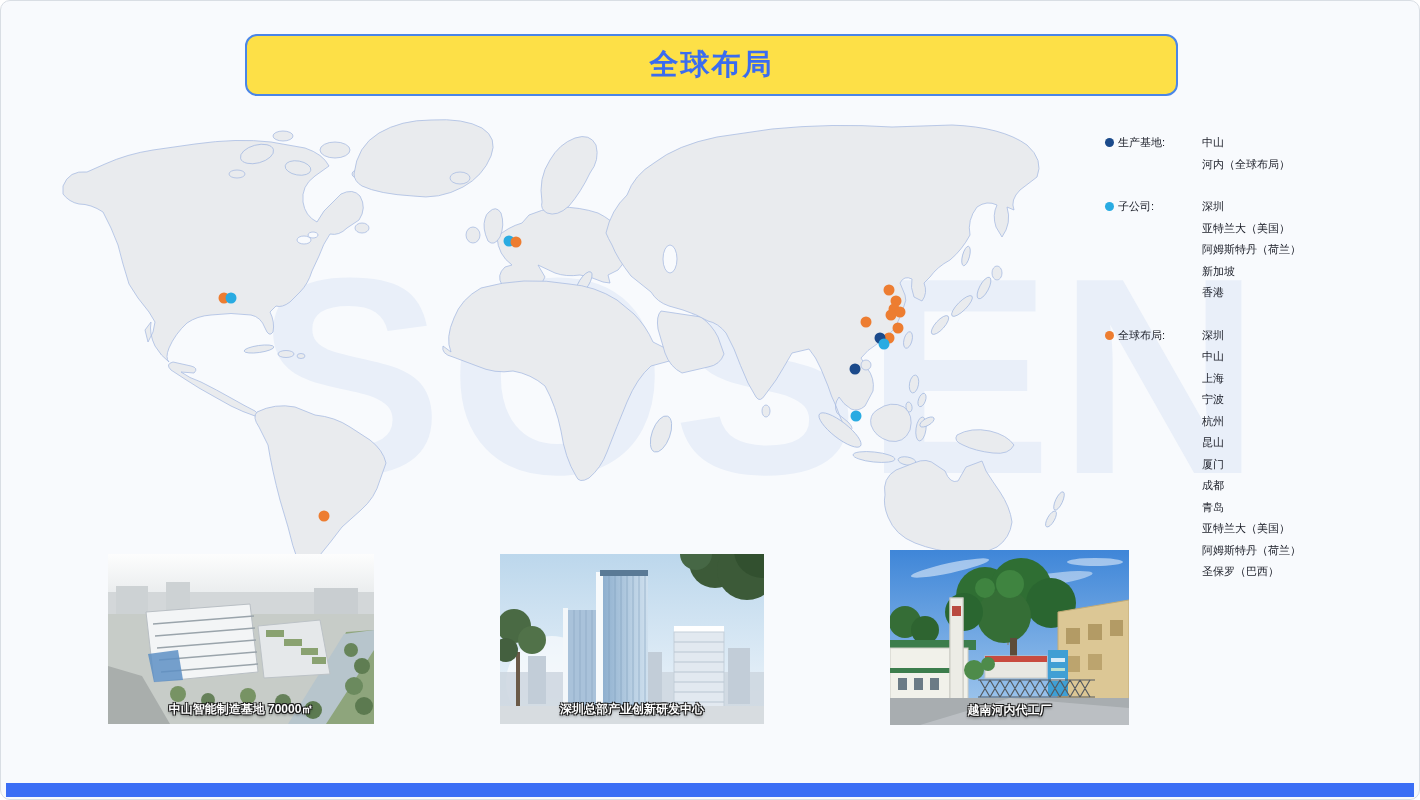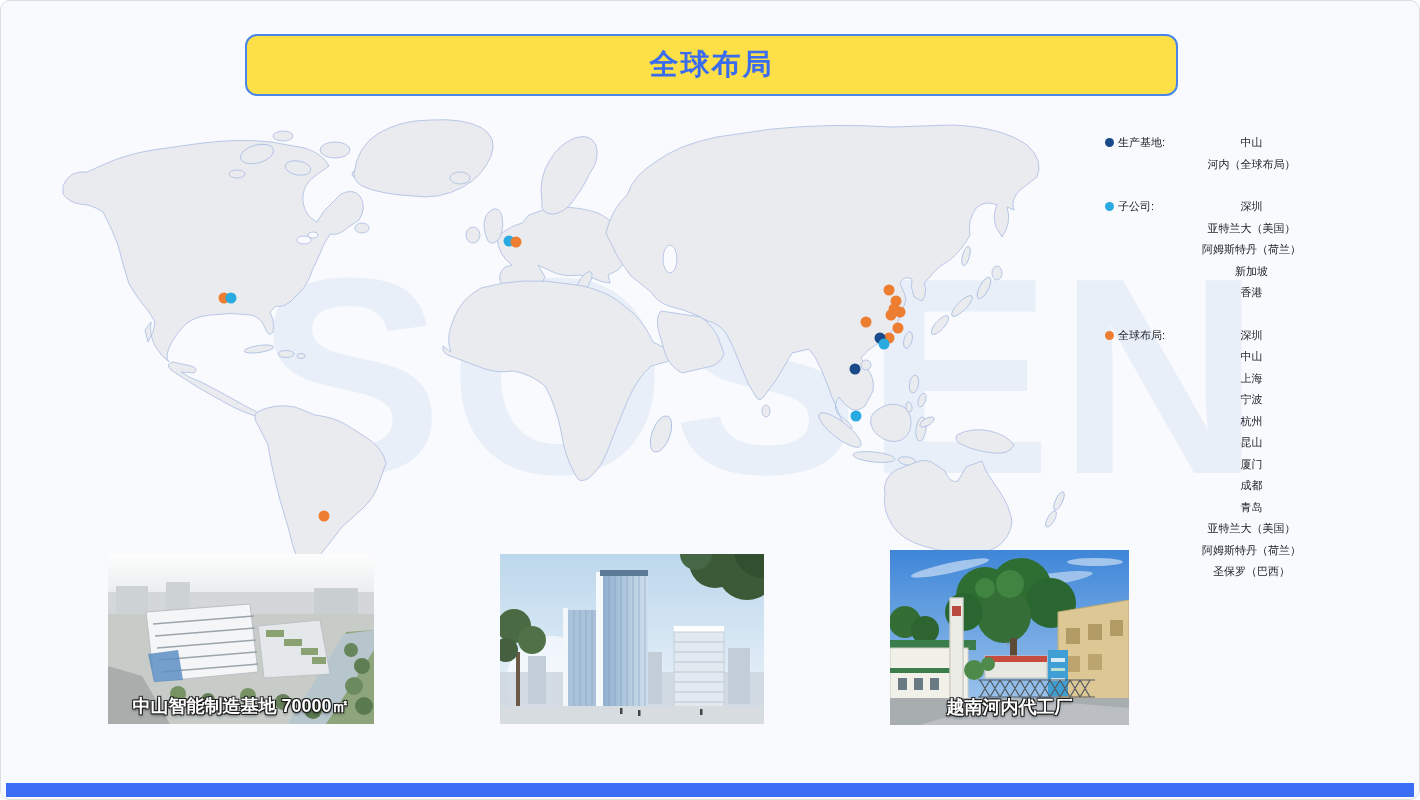--- a/index.html
+++ b/index.html
@@ -17,27 +17,27 @@
   .world{position:absolute;left:60px;top:115px;width:1070px;height:450px;z-index:1;}
   .world path,.world ellipse,.world circle{fill:#e9ebee;stroke:#a9bde2;stroke-width:0.8;}
   .world .water{fill:#f8fafd;stroke:#a9bde2;}
   .marker{position:absolute;width:11px;height:11px;border-radius:50%;transform:translate(-50%,-50%);z-index:2;}
 
   
   .legend{position:absolute;left:1104px;top:131px;z-index:5;font-size:11px;line-height:21.5px;color:#191c26;}
   .legend-group{display:flex;align-items:flex-start;margin-bottom:21px;}
   .legend-dot{flex:0 0 auto;width:9px;height:9px;border-radius:50%;margin-top:6px;}
   .legend-label{flex:0 0 auto;width:84px;margin-left:4px;font-weight:normal;}
-  .legend-values{flex:1;text-align:center;}
+  .legend-values{flex:1;}
   .legend-line{white-space:nowrap;}
 
   
   .photo{position:absolute;z-index:4;overflow:hidden;}
   .photo svg{position:absolute;inset:0;width:100%;height:100%;}
-  .photo-caption{position:absolute;left:0;right:0;bottom:6px;text-align:center;font-size:18px;font-weight:bold;color:#ffffff;z-index:2;
+  .photo-caption{position:absolute;left:0;right:0;bottom:6px;text-align:center;font-size:12px;font-weight:bold;color:#ffffff;z-index:2;
     text-shadow:-1px -1px 0 #1c1c1c,1px -1px 0 #1c1c1c,-1px 1px 0 #1c1c1c,1px 1px 0 #1c1c1c,0 2px 3px rgba(0,0,0,.55);}
   #photo-1{left:107px;top:553px;width:266px;height:170px;}
   #photo-2{left:499px;top:553px;width:264px;height:170px;}
   #photo-3{left:889px;top:549px;width:239px;height:175px;}
 
   
   .bottom-bar{position:absolute;left:5px;right:5px;bottom:2px;height:14px;background:#3b6ef5;z-index:6;}
 </style>
 </head>
 <body>
@@ -247,20 +247,21 @@
         <circle cx="196" cy="0" r="16" fill="#466745"></circle>
       <rect x="16" y="98" width="4" height="58" fill="#6b5a48"></rect>
       <circle cx="14" cy="72" r="17" fill="#4a6a44"></circle>
         <circle cx="32" cy="86" r="14" fill="#517249"></circle>
         <circle cx="6" cy="96" r="12" fill="#44603f"></circle>
       <rect y="152" width="264" height="18" fill="#d7dce0"></rect>
       <rect x="120" y="154" width="2.5" height="6" fill="#444"></rect>
         <rect x="138" y="156" width="2.5" height="6" fill="#444"></rect>
         <rect x="200" y="155" width="2.5" height="6" fill="#444"></rect>
     </svg>
+    <div class="photo-caption">深圳总部产业创新研发中心</div>
   </div>
 
   <div class="photo" id="photo-3">
     <svg viewBox="0 0 239 175" preserveAspectRatio="none">
       <defs>
         <linearGradient id="p3sky" x1="0" y1="0" x2="0" y2="1">
             <stop offset="0" stop-color="#3f86d8"></stop>
             <stop offset="1" stop-color="#a9cdef"></stop>
           </linearGradient>
       </defs>

